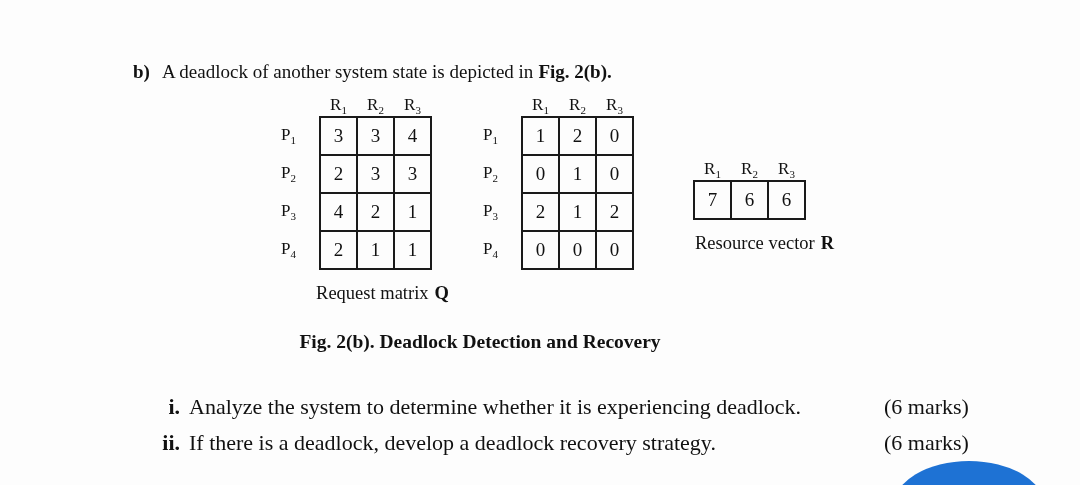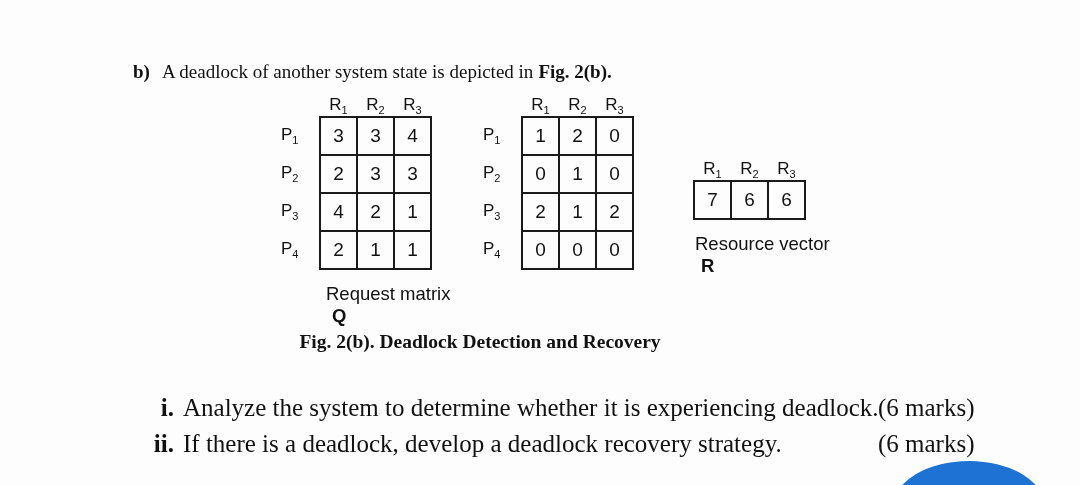--- a/index.html
+++ b/index.html
@@ -11,38 +11,38 @@
   .intro{position:absolute;left:133px;top:42px;font-size:19px;white-space:nowrap;}
   .intro b.prefix{margin-right:12px;}
   .intro b.figref{margin-left:5px;}
 
   
   .mblock{position:absolute;}
   .mblock-request{left:281px;top:84px;}
   .mblock-alloc{left:483px;top:84px;}
   .mblock-resource{left:693px;top:148px;}
 
-  table.mgrid{border-collapse:collapse;font-family:Liberation Sans, sans-serif;}
+  table.mgrid{border-collapse:collapse;font-family:Liberation Serif, serif;}
   table.mgrid td{padding:0;}
   td.hcell{height:32px;vertical-align:bottom;padding-bottom:7px;text-align:center;
            font-size:17px;min-width:35px;}
   td.hcell sub, td.lbl sub{font-size:11px;}
   td.lbl{width:38px;text-align:left;padding-right:7px;font-size:17px;border:none;}
   td.cell{width:35px;height:36px;border:2px solid #1a1a1a;text-align:center;
           vertical-align:middle;font-size:19px;}
   .mcaption{display:flex;justify-content:center;white-space:nowrap;margin-top:13px;
-            font-family:Liberation Sans, sans-serif;font-size:18.5px;flex-direction:column;}
+            font-family:Liberation Serif, serif;font-size:18.5px;}
   .mcaption b{margin-left:6px;}
   .mcaption-offset{margin-left:45px;width:113px;}
   .mcaption-left{justify-content:flex-start;margin-left:2px;}
 
   .fig-caption{position:absolute;left:0;top:331px;width:896px;text-align:center;
                text-indent:64px;font-size:19.5px;font-weight:bold;white-space:nowrap;}
 
-  .item{position:absolute;left:148px;width:840px;font-size:25px;white-space:nowrap;}
+  .item{position:absolute;left:154px;width:840px;font-size:22px;white-space:nowrap;}
   .item .num{display:inline-block;width:26px;text-align:right;font-weight:bold;}
   .item .text{margin-left:9px;}
   .item .marks{position:absolute;left:730px;font-weight:normal;}
   .item-1{top:394px;}
   .item-2{top:430px;}
 
   .blue-ellipse{position:absolute;left:893px;top:461px;width:152px;height:92px;
                 border-radius:50%;}
 </style>
 </head>

